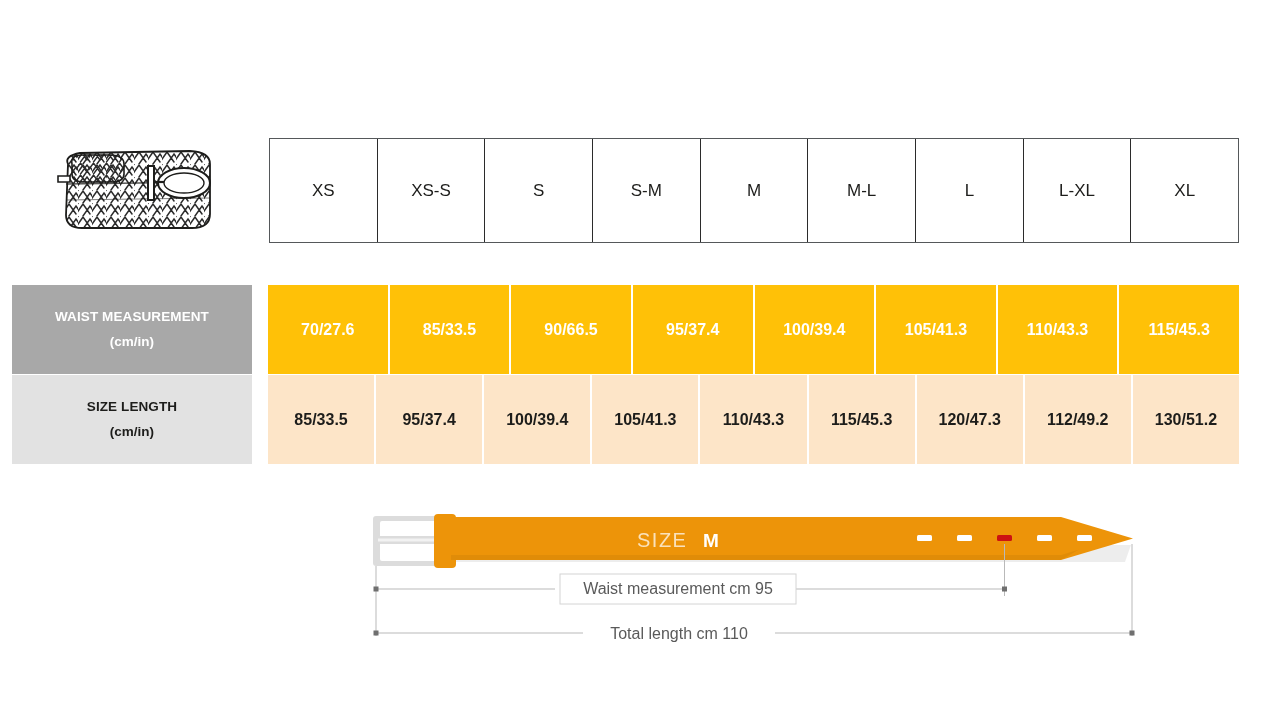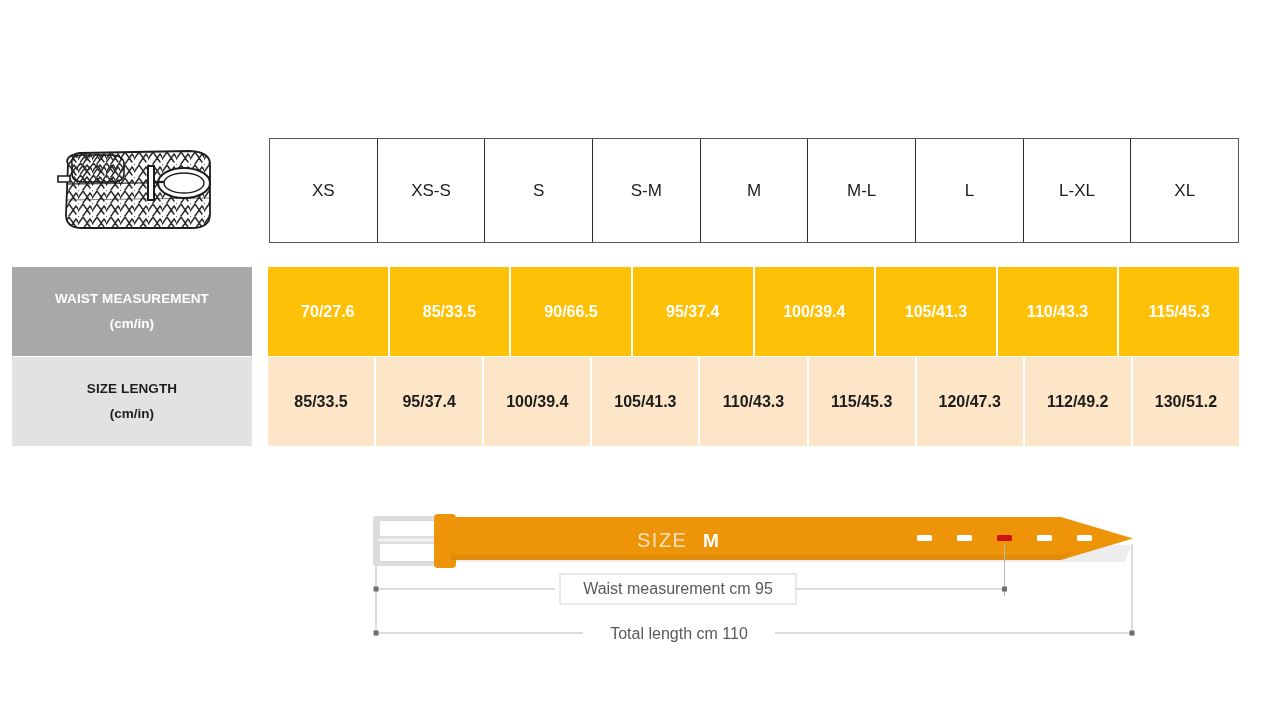--- a/index.html
+++ b/index.html
@@ -46,21 +46,21 @@
     border-right: 1.5px solid #2b2b2b;
     box-sizing: border-box;
     text-align: center;
   }
   #size-header-table .hcell:last-child { border-right: none; }
 
   
   #measure-block {
     position: absolute;
     left: 12px;
-    top: 267px;
+    top: 285px;
     width: 1227px;
     height: 171px;
   }
   .mrow {
     position: absolute;
     left: 0;
     width: 100%;
     display: flex;
   }
   .mrow-waist { top: 0; height: 89px; }

